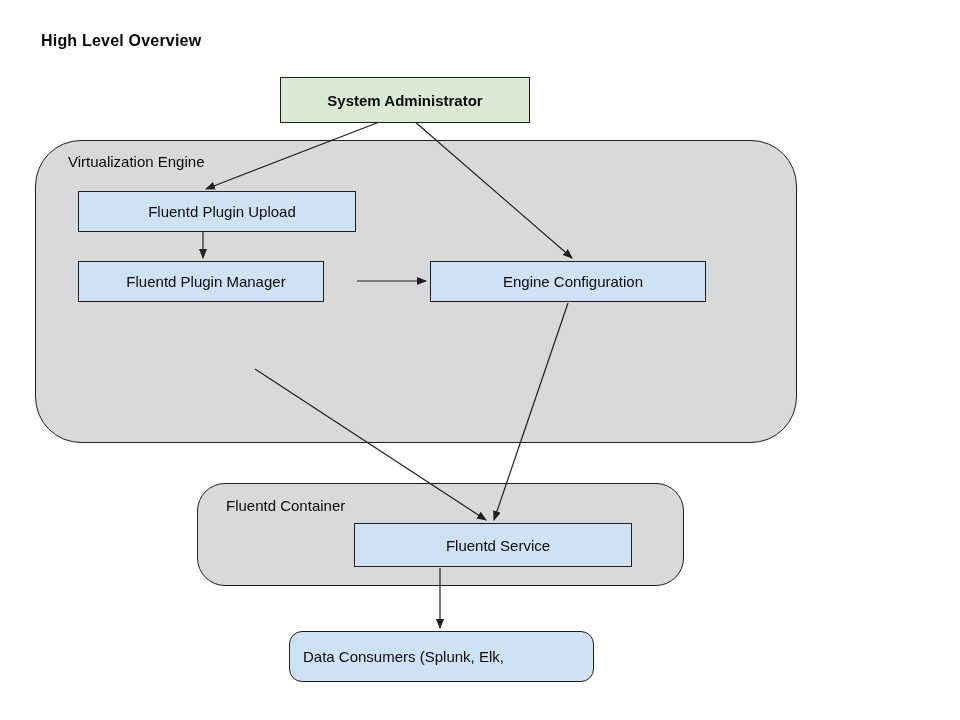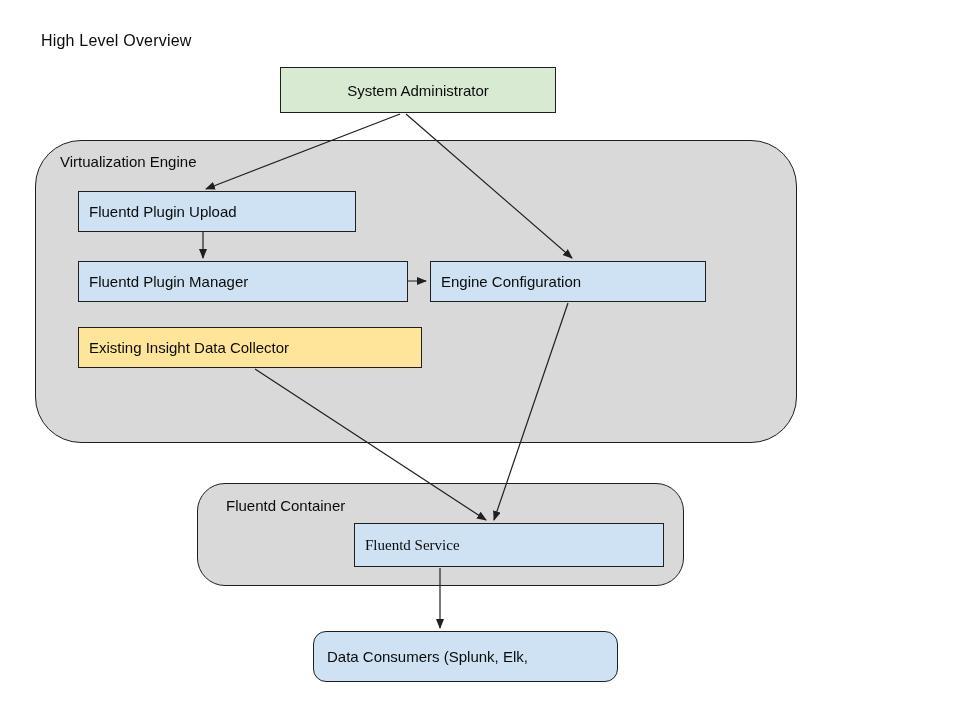--- a/index.html
+++ b/index.html
@@ -10,51 +10,51 @@
     --border:#1f1f1f;
     --arrow:#1f1f1f;
   }
   html,body{margin:0;padding:0;}
   body{
     width:960px;height:720px;position:relative;background:#ffffff;
     font-family:"Liberation Sans", sans-serif;color:#0b0b0b;overflow:hidden;
   }
   .stage{position:absolute;inset:0;width:960px;height:720px;}
   .page-title{
-    position:absolute;left:41px;top:32px;font-size:16px;letter-spacing:.2px;
+    position:absolute;left:41px;top:32px;font-size:16px;letter-spacing:.2px;font-weight:bold;
   }
   .node{
     position:absolute;box-sizing:border-box;border:1px solid var(--border);
     font-size:15px;display:flex;align-items:center;
   }
   .node .lbl{white-space:nowrap;}
   .centered{justify-content:center;}
-  .leftpad{padding-left:10px;}
+  .leftpad{padding-left:10px;justify-content:center;}
   .container-box{
     position:absolute;box-sizing:border-box;border:1px solid var(--border);
     background:var(--container_gray);
   }
   .container-label{
     position:absolute;font-size:15px;white-space:nowrap;
   }
   
-  .n-sysadmin{left:280px;top:67px;width:276px;height:46px;background:var(--node_green);}
+  .n-sysadmin{left:280px;top:77px;width:250px;height:46px;background:var(--node_green);font-weight:bold;}
   .c-virt{left:35px;top:140px;width:762px;height:303px;border-radius:46px;}
-  .c-virt-label{left:60px;top:153px;}
+  .c-virt-label{left:68px;top:153px;}
   .n-upload{left:78px;top:191px;width:278px;height:41px;background:var(--node_blue);}
-  .n-manager{left:78px;top:261px;width:330px;height:41px;background:var(--node_blue);}
+  .n-manager{left:78px;top:261px;width:246px;height:41px;background:var(--node_blue);}
   .n-config{left:430px;top:261px;width:276px;height:41px;background:var(--node_blue);}
   .n-collector{left:78px;top:327px;width:344px;height:41px;background:var(--node_yellow);}
   .c-systemd{left:197px;top:483px;width:487px;height:103px;border-radius:28px;}
   .c-systemd-label{left:226px;top:497px;}
-  .n-service{left:354px;top:523px;width:310px;height:44px;background:var(--node_blue);font-family:Liberation Serif, serif;}
+  .n-service{left:354px;top:523px;width:278px;height:44px;background:var(--node_blue);}
   .n-consumers{
     left:289px;top:631px;width:305px;height:51px;background:var(--node_blue);
     border-radius:13px;flex-direction:column;align-items:flex-start;justify-content:center;
-    padding-left:13px;line-height:21px;margin-left:24px;
+    padding-left:13px;line-height:21px;
   }
   svg.connectors{position:absolute;left:0;top:0;width:960px;height:720px;pointer-events:none;}
   svg.connectors line{stroke:var(--arrow);stroke-width:1.2;}
 </style>
 </head>
 <body>
 
 <div class="stage">
 
   <div class="page-title">High Level Overview</div>
@@ -89,23 +89,20 @@
   </div>
 
   <div class="node leftpad n-manager">
     <span class="lbl">Fluentd Plugin Manager</span>
   </div>
 
   <div class="node leftpad n-config">
     <span class="lbl">Engine Configuration</span>
   </div>
 
-  <div class="node leftpad n-collector">
-    <span class="lbl">Existing Insight Data Collector</span>
-  </div>
 
   <div class="node leftpad n-service">
     <span class="lbl">Fluentd Service</span>
   </div>
 
   <div class="node n-consumers">
     <span class="lbl">Data Consumers (Splunk, Elk,</span>
   </div>
 
 </div>

